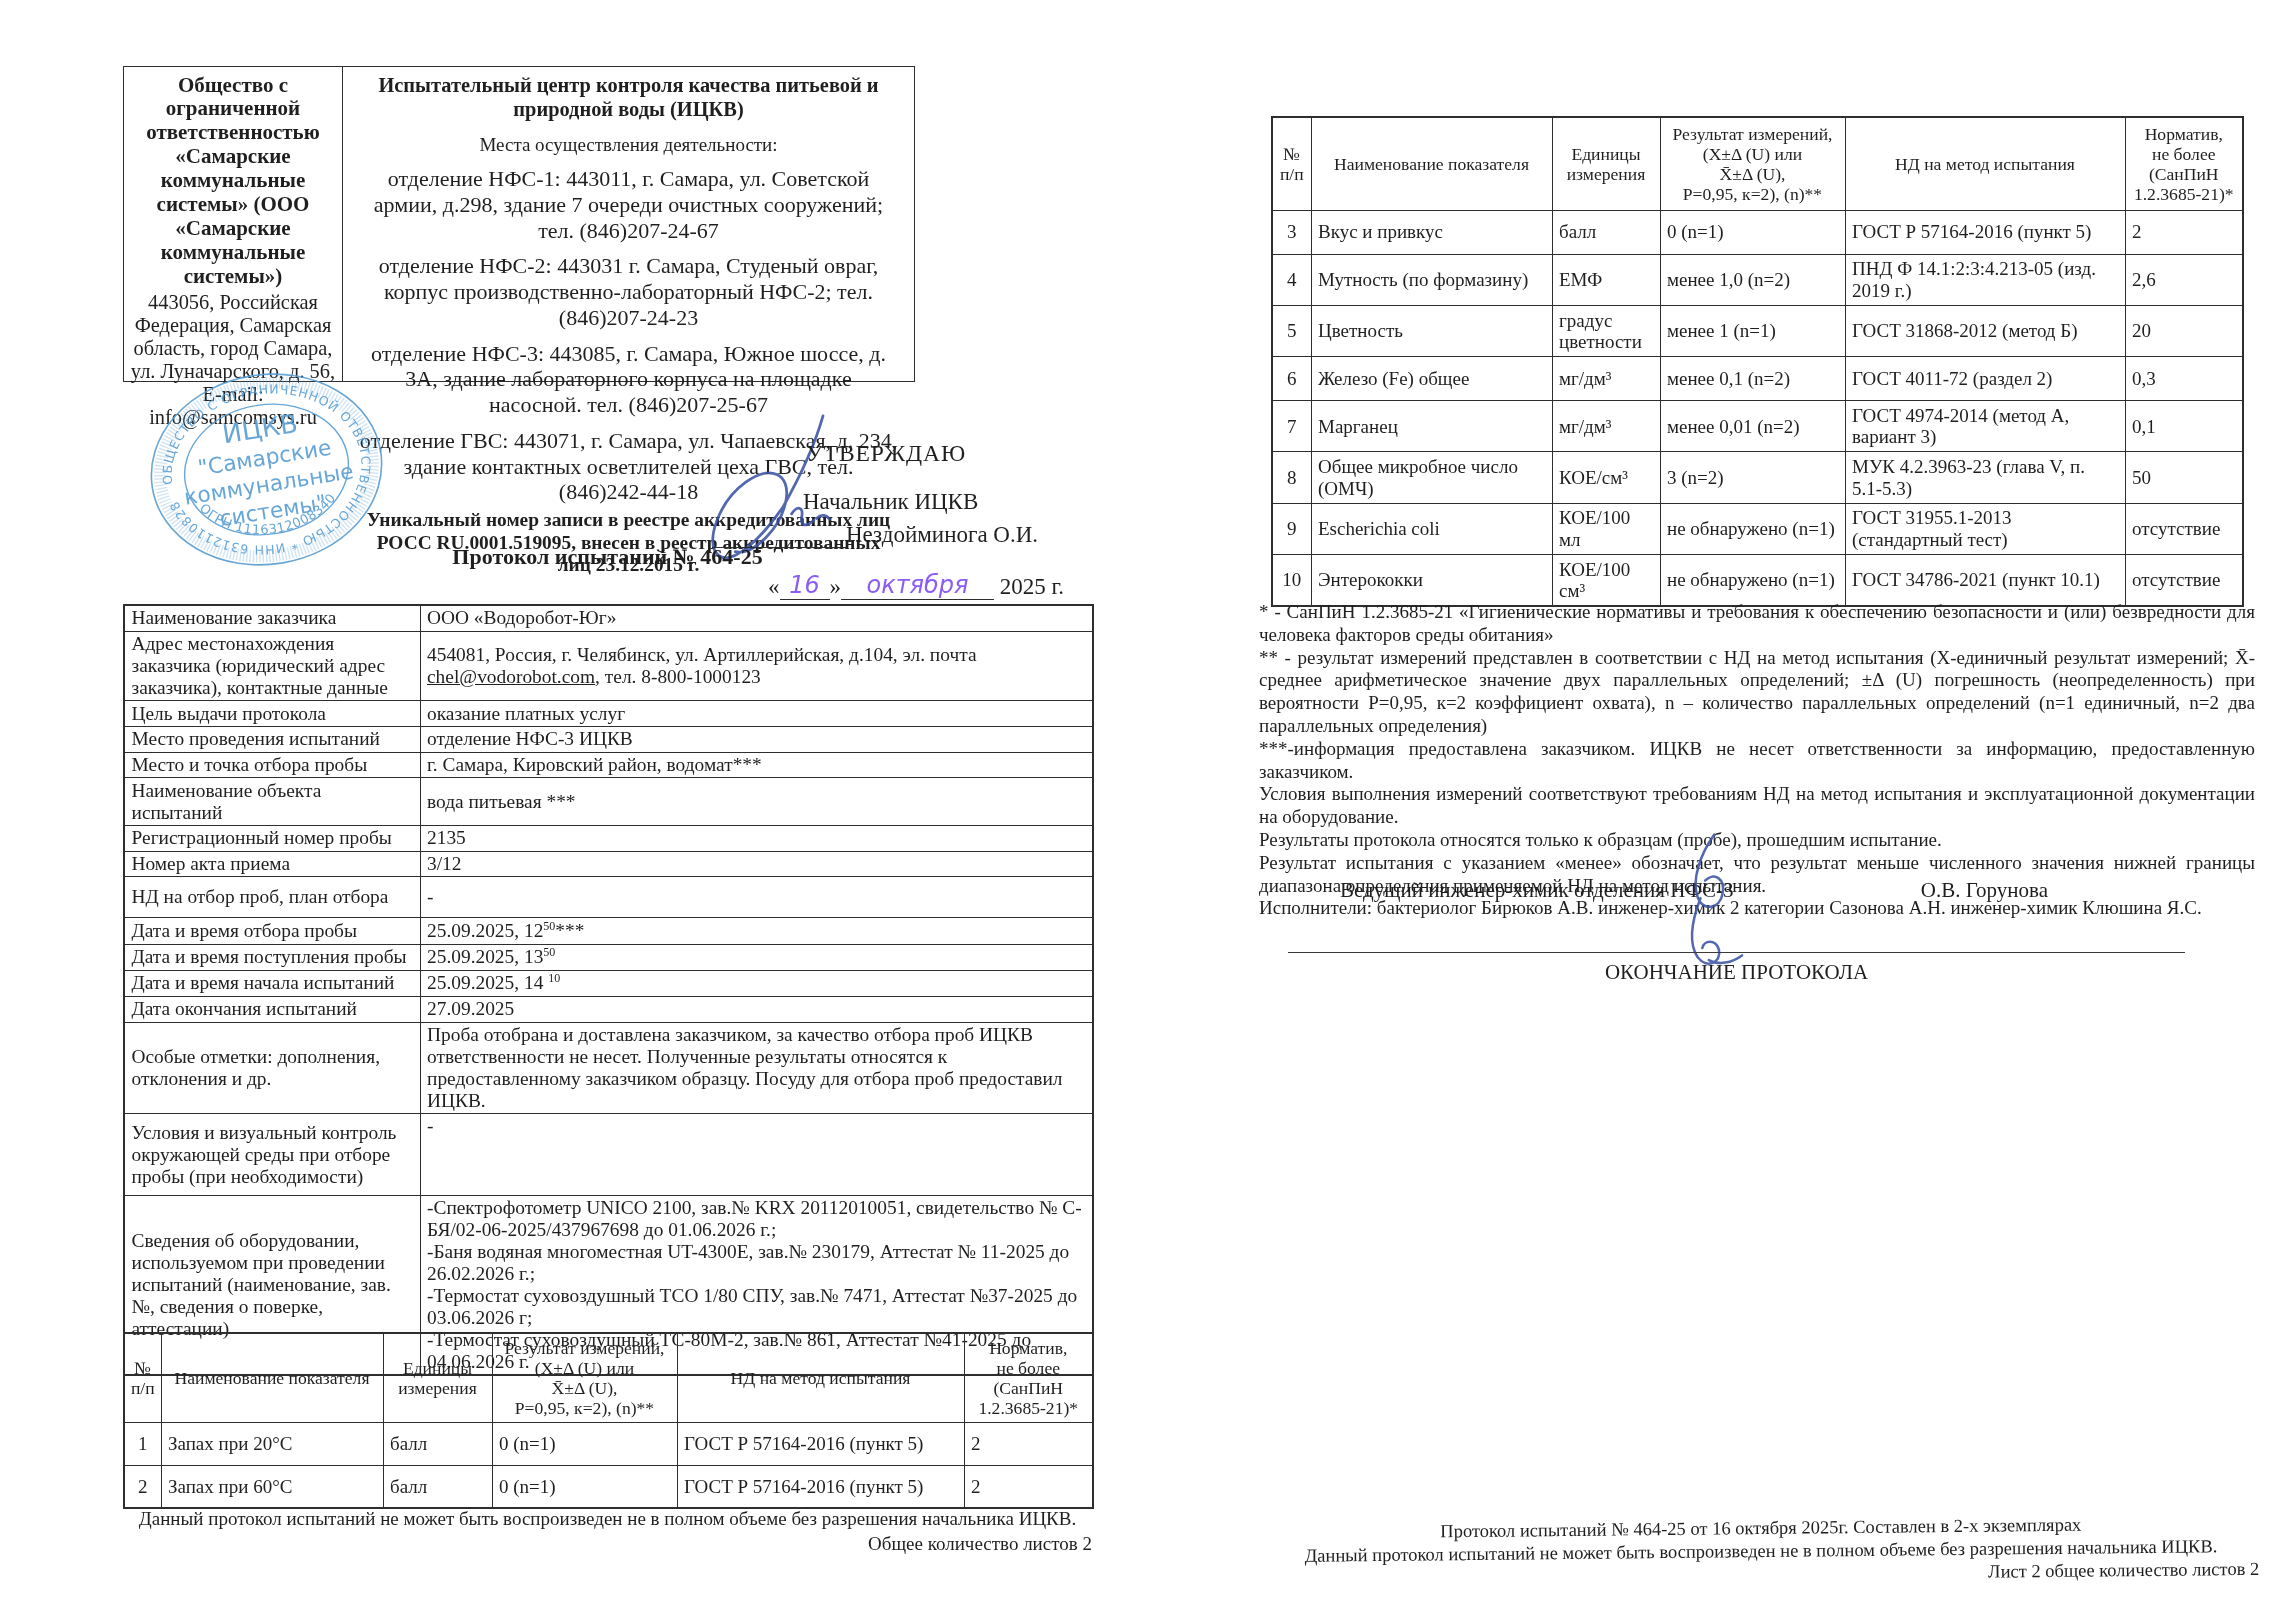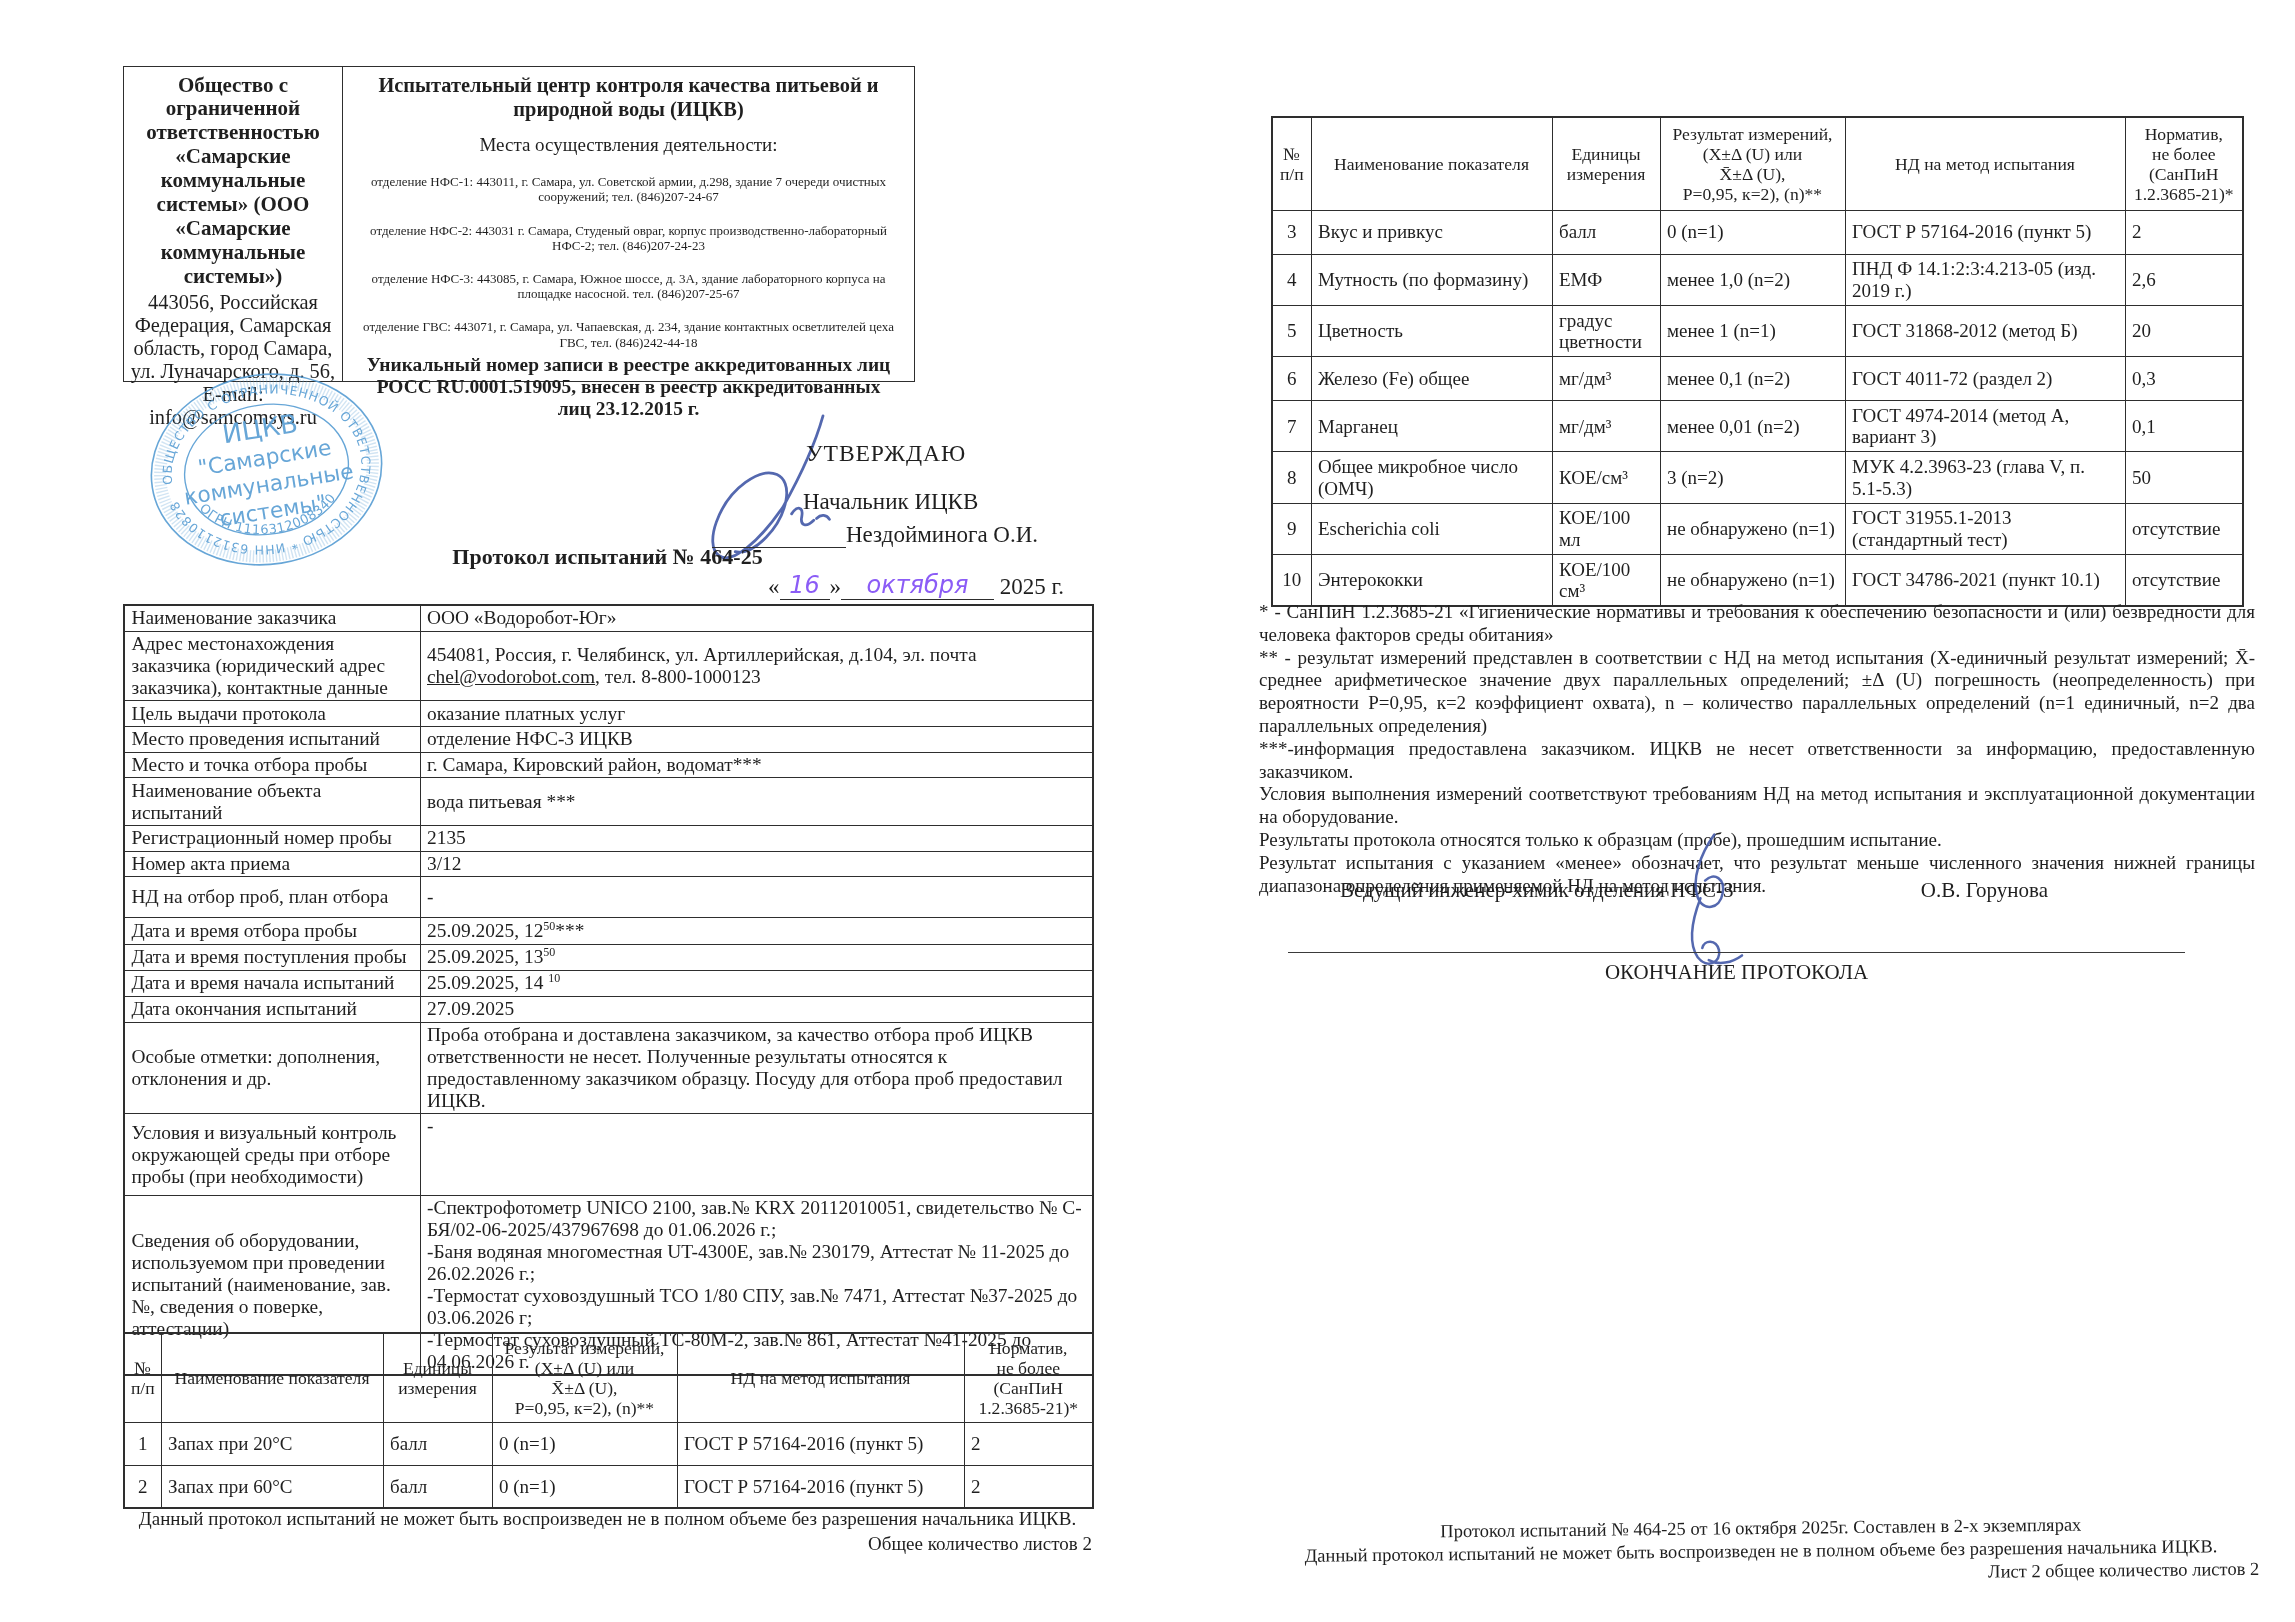--- a/index.html
+++ b/index.html
@@ -11,21 +11,21 @@
   #org-table{left:123px;top:66px;width:792px;height:316px;border:1.9px solid #2e2e2e;
              display:flex;box-sizing:border-box;}
   #org-left{width:219px;box-sizing:border-box;border-right:1.9px solid #2e2e2e;
             padding:6.5px 2.8px;text-align:center;}
   .org-name{font-weight:bold;font-size:21px;line-height:1.14;}
   .org-addr{font-size:20.4px;line-height:1.13;margin-top:1.9px;}
   .org-mail{font-size:20.4px;line-height:1.13;}
   #org-right{flex:1;padding:5.6px 15.7px;text-align:center;box-sizing:border-box;}
   .cb-title{font-weight:bold;font-size:20.4px;line-height:1.15;margin-top:1.9px;}
   .cb-sub{font-size:19px;line-height:1.15;margin-top:13px;}
-  .cb-branch{font-size:13px;line-height:1.17;margin-top:18px;}
+  .cb-branch{font-size:22px;line-height:1.17;margin-top:10px;}
   .cb-reg1{font-weight:bold;font-size:19.4px;margin-top:3.7px;}
   .cb-reg2{font-weight:bold;font-size:19.4px;margin-top:0.9px;text-align:center;}
 
   
   #stamp{left:137px;top:365px;transform:rotate(-9deg);opacity:.92;}
   #stamp text{fill:#5b9fd4;font-family:"DejaVu Sans",sans-serif;}
   .stamp-center text{fill:#5b9fd4;}
 
   
   .appr{font-size:23px;white-space:nowrap;}
@@ -364,20 +364,21 @@
       </table>
   </div>
 
   <div class="abs" id="footnotes">
     <p class="fn">* - СанПиН 1.2.3685-21 «Гигиенические нормативы и требования к обеспечению безопасности и (или) безвредности для человека факторов среды обитания»</p>
     <p class="fn">** - результат измерений представлен в соответствии с НД на метод испытания (X-единичный результат измерений; X̄-среднее арифметическое значение двух параллельных определений; ±Δ (U) погрешность (неопределенность) при вероятности Р=0,95, к=2 коэффициент охвата), n – количество параллельных определений (n=1 единичный, n=2 два параллельных определения)</p>
     <p class="fn">***-информация предоставлена заказчиком. ИЦКВ не несет ответственности за информацию, предоставленную заказчиком.</p>
     <p class="fn">Условия выполнения измерений соответствуют требованиям НД на метод испытания и эксплуатационной документации на оборудование.</p>
     <p class="fn">Результаты протокола относятся только к образцам (пробе), прошедшим испытание.</p>
     <p class="fn">Результат испытания с указанием «менее» обозначает, что результат меньше численного значения нижней границы диапазона определения применяемой НД на метод испытания.</p>
+    <p class="fn">Исполнители: бактериолог Бирюков А.В. инженер-химик 2 категории Сазонова А.Н. инженер-химик Клюшина Я.С.</p>
   </div>
 
   <div class="abs" id="signer">
     <span class="role">Ведущий инженер-химик отделения НФС-3</span>
     <span class="name">О.В. Горунова</span>
   </div>
   <svg class="abs" id="sig2" width="120" height="153" viewBox="0 0 260 330">
     <path class="sigpath" stroke-width="5.5" d="M 148 22 C 118 64 98 120 112 158 C 124 190 160 184 166 150 C 172 118 148 102 128 122 M 118 160 C 98 212 92 258 112 288 C 132 314 164 300 158 272 C 152 248 126 250 122 268 M 136 294 C 158 306 186 300 208 284"></path>
   </svg>
 

